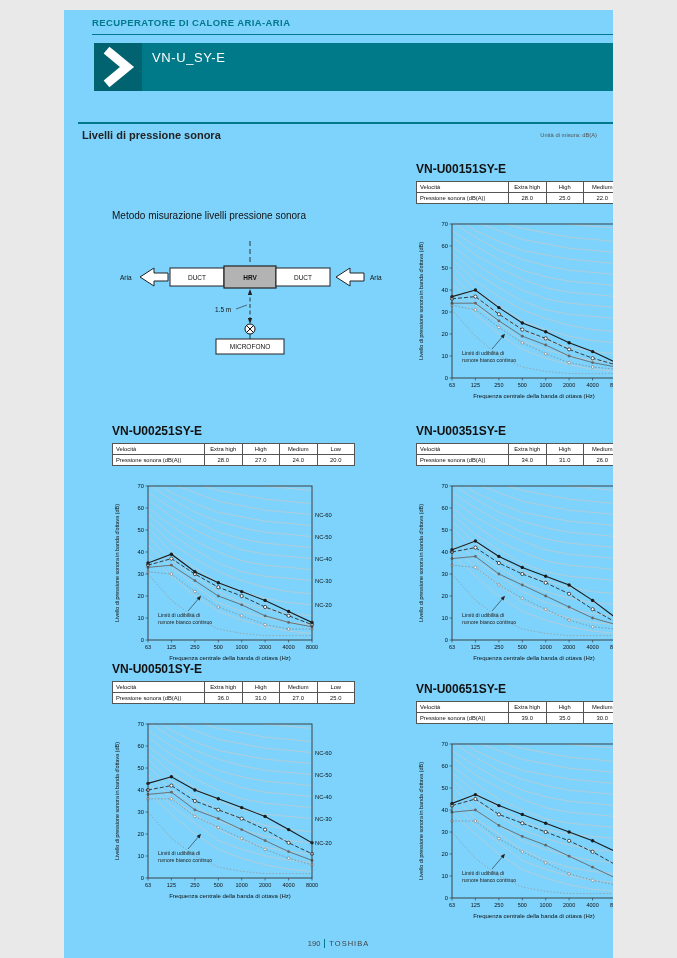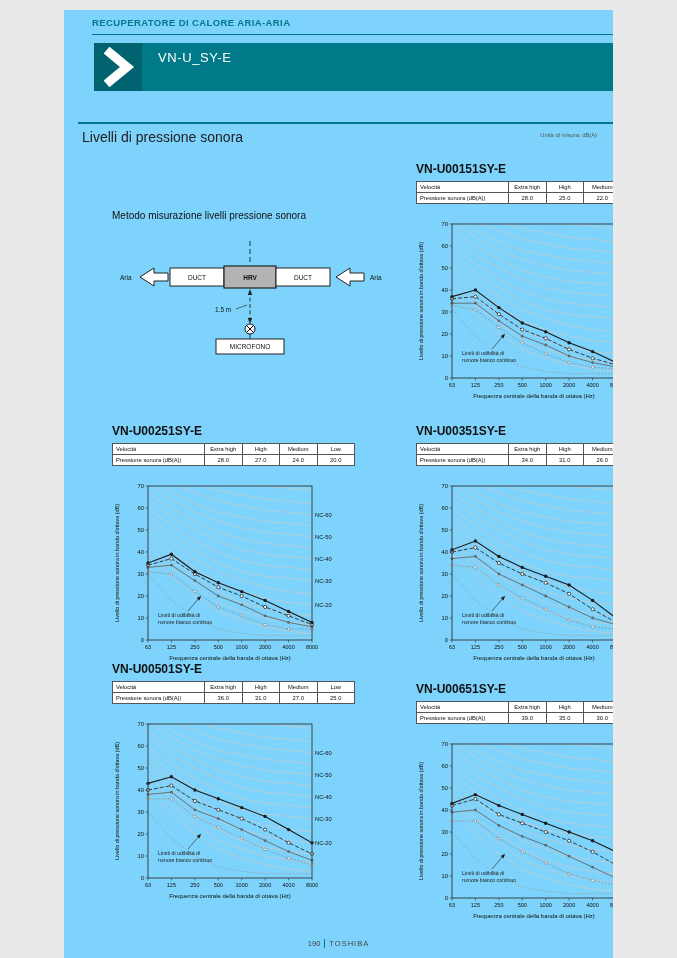--- a/index.html
+++ b/index.html
@@ -5,26 +5,26 @@
   * { margin:0; padding:0; box-sizing:border-box; }
   body { background:#e9e9e9; font-family:"Liberation Sans", sans-serif; }
   .page { position:relative; width:549px; height:958px; background:#7dd3fc; margin:10px auto; overflow:hidden; }
   svg text { font-family:"Liberation Sans", sans-serif; }
 
   .breadcrumb { position:absolute; left:28px; top:7px; font-size:9.5px; font-weight:bold; color:#00798a; letter-spacing:0.4px; }
   .breadcrumb-rule { position:absolute; left:28px; top:24px; width:621px; height:1px; background:#00798a; }
 
   .banner { position:absolute; left:30px; top:33px; width:647px; height:48px; background:#007a88; display:flex; align-items:stretch; }
   .chevron-box { flex:0 0 48px; width:48px; background:#00636f; display:flex; align-items:center; justify-content:center; }
-  .banner-text { padding:7px 0 0 16px; color:#ffffff; }
+  .banner-text { padding:7px 0 0 10px; color:#ffffff; }
   .banner-model { font-size:13px; letter-spacing:0.6px; }
   .banner-title { font-size:13px; font-weight:bold; font-style:italic; margin-top:3px; letter-spacing:0.2px; }
 
   .section-rule { position:absolute; left:14px; top:112px; width:649px; height:1.5px; background:#00798a; }
-  .section-title { position:absolute; left:18px; top:119px; font-size:14px; font-weight:normal; color:#222; }
+  .section-title { position:absolute; left:18px; top:119px; font-size:11px; font-weight:bold; color:#222; }
   .unit-note { position:absolute; right:16px; top:122px; font-size:5.8px; color:#555; }
 
   .diagram-block { position:absolute; left:48px; top:200px; width:280px; }
   .diagram-title { font-size:10px; font-weight:normal; color:#111; }
   .diagram-block svg { margin-top:18px; display:block; }
 
   .model-block { position:absolute; width:252px; }
   .model-title { font-size:12px; font-weight:bold; color:#111; margin-bottom:5px; }
   .spec-table { border-collapse:collapse; width:243px; table-layout:fixed; }
   .spec-table td { border:0.8px solid #555; font-size:5.8px; color:#111; padding:2px 3px; height:10px; background:#fff; }

